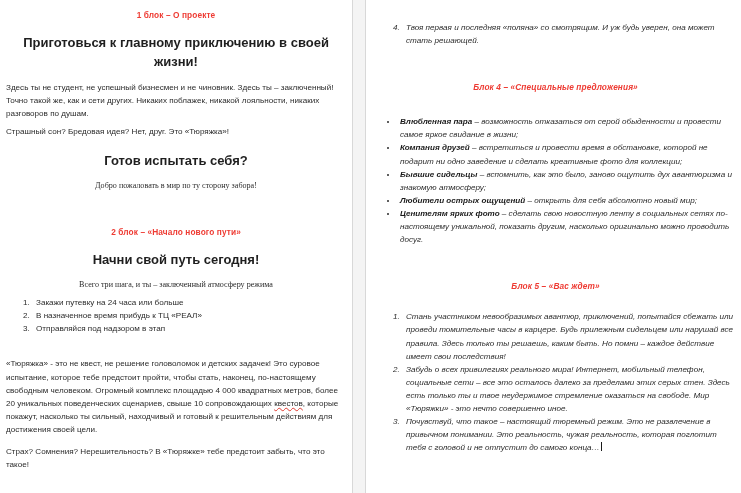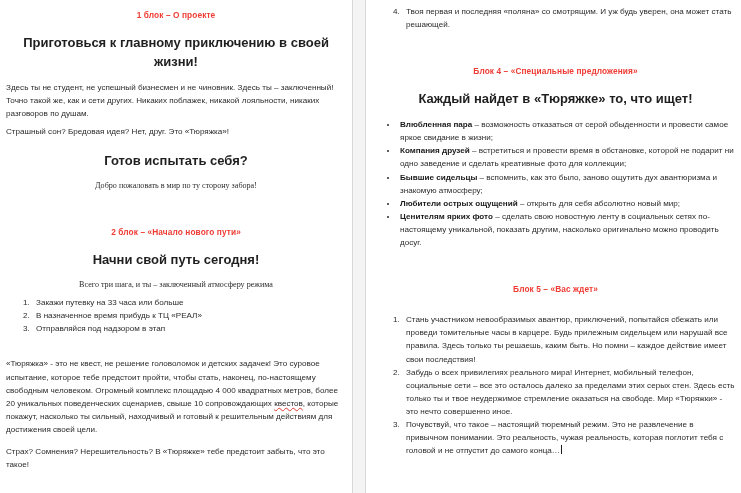--- a/index.html
+++ b/index.html
@@ -22,21 +22,21 @@
     background: #ffffff;
   }
   .page {
     position: relative;
     background: #ffffff;
     height: 493px;
     overflow: hidden;
     box-sizing: border-box;
   }
   .page-left  { width: 352px; padding: 0 6px 0 6px; }
-  .page-right { width: 375px; padding: 0 6px 0 10px; }
+  .page-right { width: 375px; padding: 16px 6px 0 10px; font-style: italic; }
 
   
   .gutter {
     width: 14px;
     height: 493px;
     background: #f4f4f4;
     border-left: 1px solid #d8d8d8;
     border-right: 1px solid #d8d8d8;
     box-sizing: border-box;
     flex: 0 0 14px;
@@ -136,21 +136,21 @@
 
     <div class="spacer-xl"></div>
 
     <p class="block-title">2 блок – «Начало нового пути»</p>
     <div class="spacer-s"></div>
     <p class="sub-title">Начни свой путь сегодня!</p>
     <div class="spacer-s"></div>
     <p class="center-line">Всего три шага, и ты – заключенный атмосферу режима</p>
     <div class="spacer-xs"></div>
     <ol>
-      <li>Закажи путевку на 33 часа или больше</li>
+      <li>Закажи путевку на 24 часа или больше</li>
       <li>В назначенное время прибудь к ТЦ «РЕАЛ»</li>
       <li>Отправляйся под надзором в этап</li>
     </ol>
 
     <div class="spacer-l"></div>
 
     <p class="body"><span>«Тюряжка» - это не квест, не решение головоломок и детских задачек! Это суровое испытание, которое тебе предстоит пройти, чтобы стать, наконец, по-настоящему свободным человеком. Огромный комплекс площадью 4 000 квадратных метров, более 20 уникальных поведенческих сценариев, свыше 10 сопровождающих </span><span class="misspell">квестов</span><span>, которые покажут, насколько ты сильный, находчивый и готовый к решительным действиям для достижения своей цели.</span></p>
 
     <div class="spacer-s"></div>
     <p class="body">Страх? Сомнения? Нерешительность? В «Тюряжке» тебе предстоит забыть, что это такое!</p>
@@ -168,21 +168,20 @@
 
     <div class="spacer-xs"></div>
     <ol start="4">
       <li>Твоя первая и последняя «поляна» со смотрящим. И уж будь уверен, она может стать решающей.</li>
     </ol>
 
     <div class="spacer-xl"></div>
 
     <p class="block-title">Блок 4 – «Специальные предложения»</p>
     <div class="spacer-s"></div>
-    <p class="sub-title">Каждый найдет в «Тюряжке» то, что ищет!</p>
     <div class="spacer-s"></div>
     <ul>
       <li><b class="lead">Влюбленная пара</b><span> – возможность отказаться от серой обыденности и провести самое яркое свидание в жизни;</span></li>
       <li><b class="lead">Компания друзей</b><span> – встретиться и провести время в обстановке, которой не подарит ни одно заведение и сделать креативные фото для коллекции;</span></li>
       <li><b class="lead">Бывшие сидельцы</b><span> – вспомнить, как это было, заново ощутить дух авантюризма и знакомую атмосферу;</span></li>
       <li><b class="lead">Любители острых ощущений</b><span> – открыть для себя абсолютно новый мир;</span></li>
       <li><b class="lead">Ценителям ярких фото</b><span> – сделать свою новостную ленту в социальных сетях по-настоящему уникальной, показать другим, насколько оригинально можно проводить досуг.</span></li>
     </ul>
 
     <div class="spacer-xl"></div>

